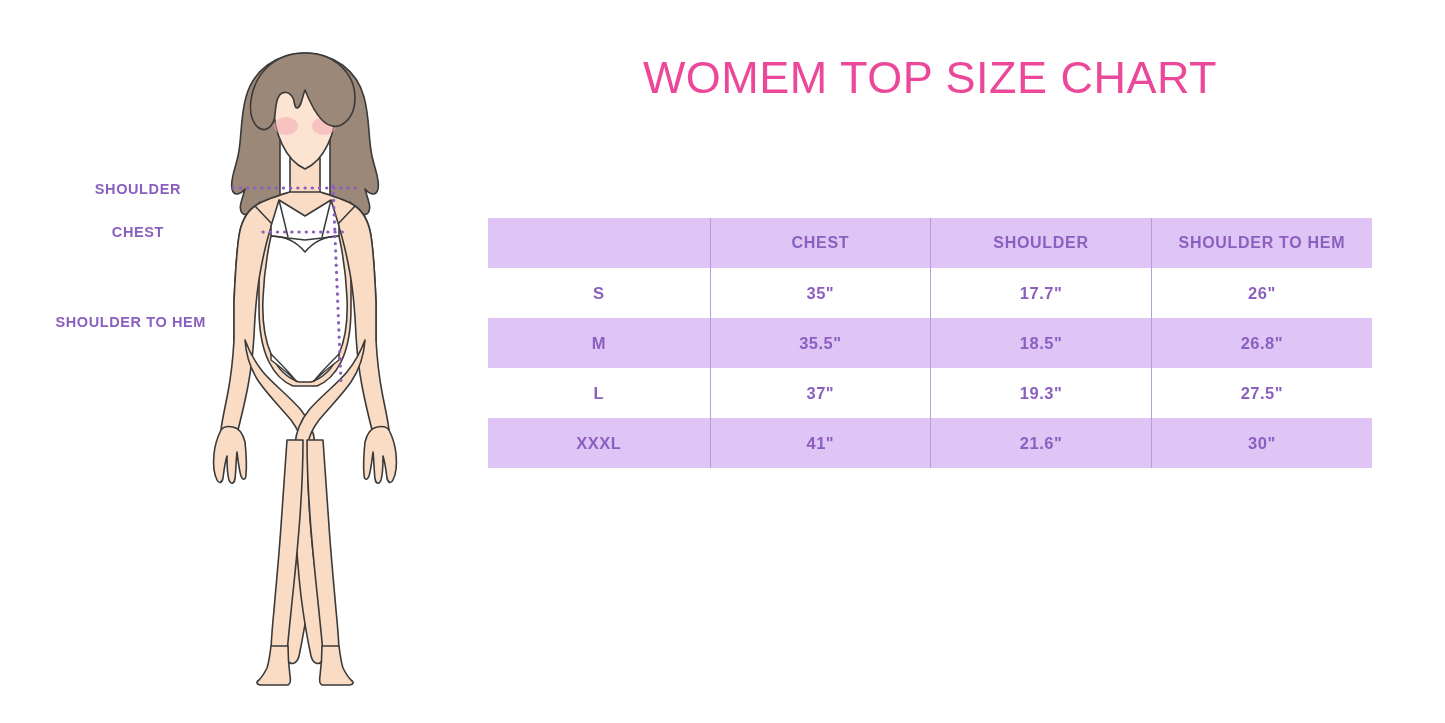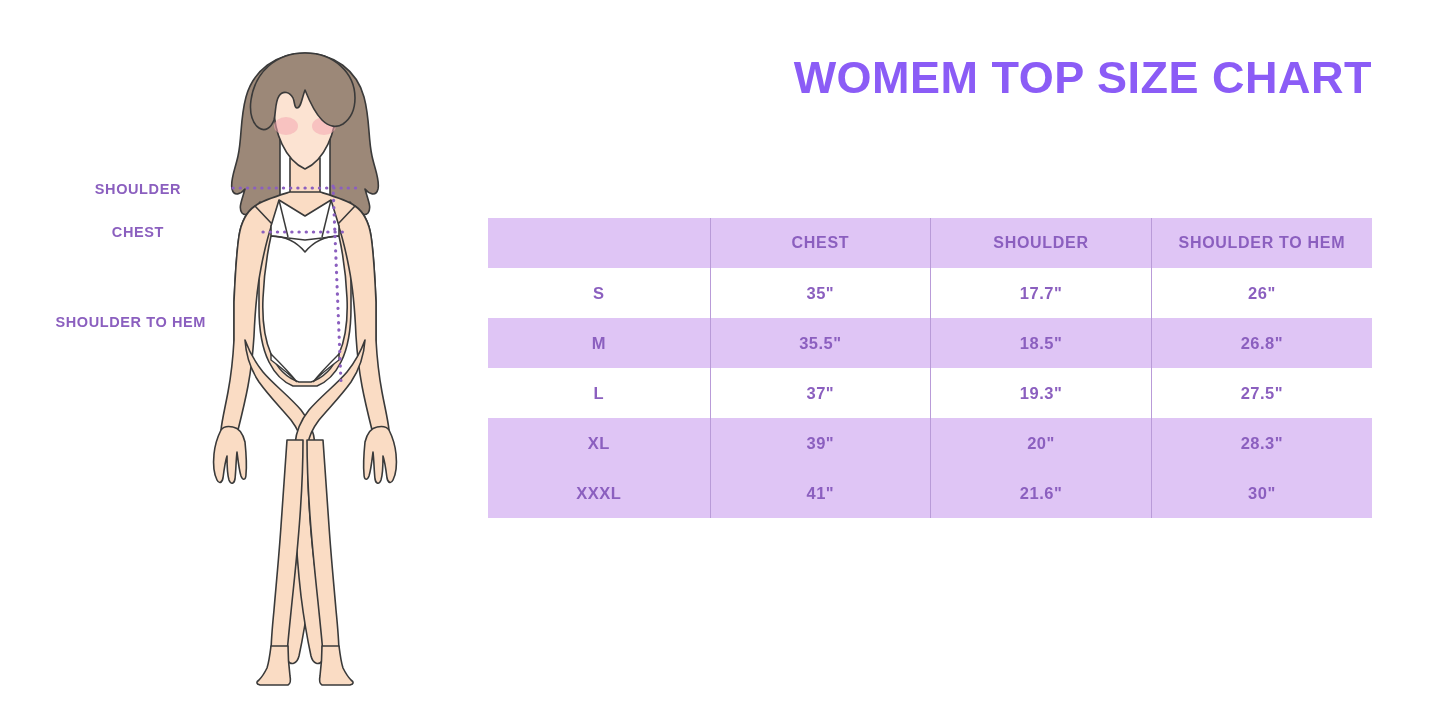--- a/index.html
+++ b/index.html
@@ -19,25 +19,25 @@
     height: 723px;
     background: #ffffff;
   }
 
   
   #chart-title {
     position: absolute;
     left: 488px;
     top: 52px;
     width: 884px;
-    text-align: right;
+    text-align: center;
     font-size: 45px;
-    font-weight: bold;
+    font-weight: normal;
     letter-spacing: 0.5px;
-    color: #8b5cf6;
+    color: #ec4899;
     font-family: "Liberation Sans", sans-serif;
     white-space: nowrap;
   }
 
   
   #figure-panel {
     position: absolute;
     left: 0px;
     top: 0px;
     width: 470px;
@@ -378,26 +378,20 @@
         <td>18.5"</td>
         <td>26.8"</td>
       </tr>
       <tr class="row-plain">
         <td>L</td>
         <td>37"</td>
         <td>19.3"</td>
         <td>27.5"</td>
       </tr>
       <tr class="row-shade">
-        <td>XL</td>
-        <td>39"</td>
-        <td>20"</td>
-        <td>28.3"</td>
-      </tr>
-      <tr class="row-shade">
         <td>XXXL</td>
         <td>41"</td>
         <td>21.6"</td>
         <td>30"</td>
       </tr>
     </tbody>
   </table>
 
 </div>
 

